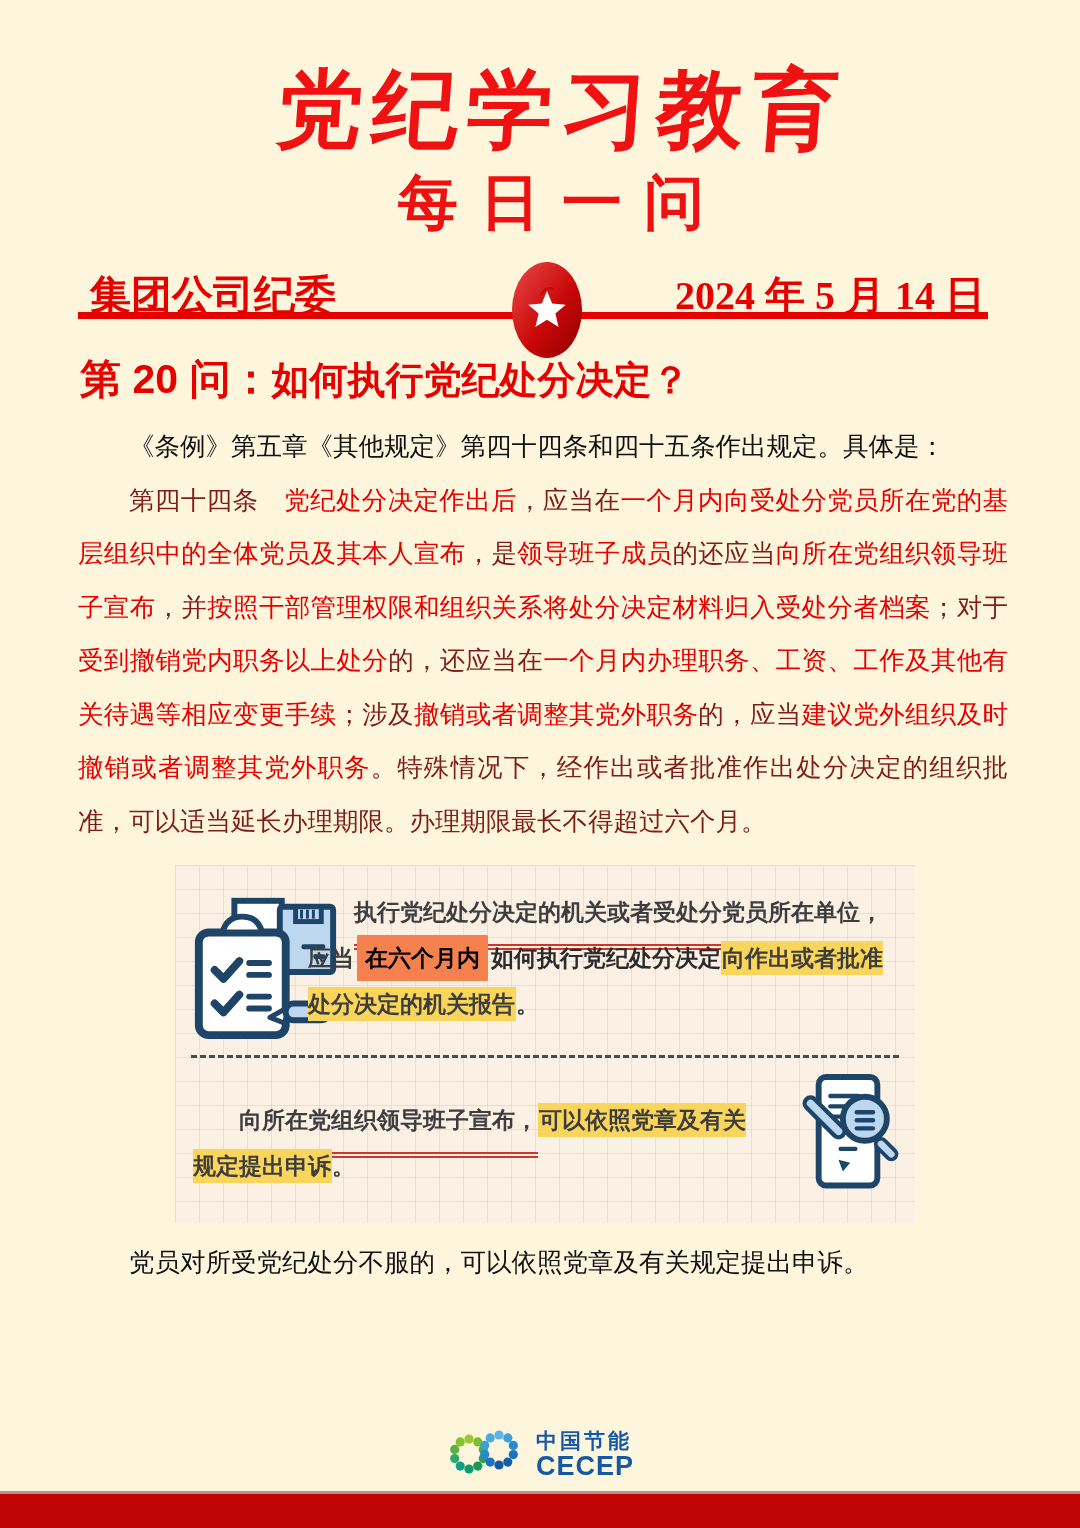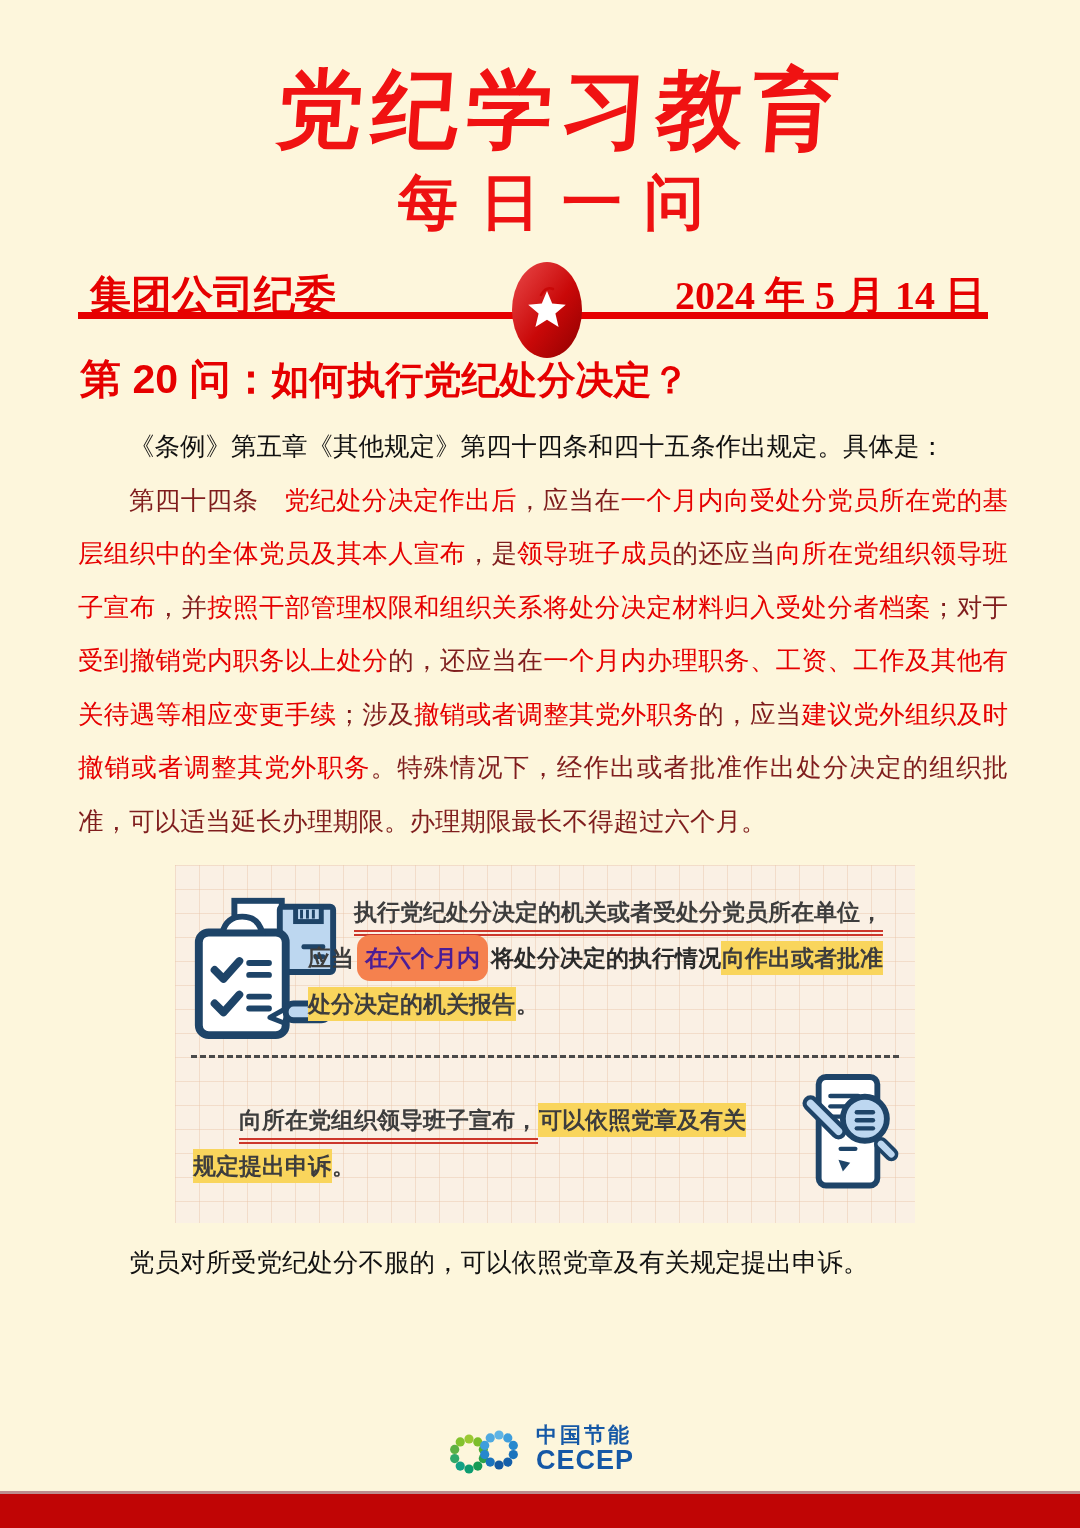--- a/index.html
+++ b/index.html
@@ -35,30 +35,30 @@
                      linear-gradient(90deg,rgba(233,196,170,.45) 1px,transparent 1px);
     background-size:24px 24px;}
   .panel p{font-size:23px;line-height:46px;font-weight:600;color:#3D3D3D;text-indent:2em;margin:0;}
   .blk1-text{position:absolute;left:133px;right:14px;top:24px;}
   .blk2-text{position:absolute;left:18px;right:158px;top:232px;}
   .icon-clipboard{position:absolute;left:10px;top:22px;width:158px;height:158px;}
   .icon-magnifier{position:absolute;right:12px;top:208px;width:110px;height:118px;}
   .dashed-divider{position:absolute;left:16px;right:16px;top:190px;border-top:3px dashed #4A4A4A;}
   .s-dark{color:#3D3D3D;font-weight:600;}
   .s-darkbold{color:#2B2B2B;font-weight:800;}
-  .s-chip{background:#F5814E;color:#4c1d95;font-weight:800;padding:10px 8px;border-radius:13px;margin:0 3px;}
+  .s-chip{background:#F5814E;color:#000000;font-weight:800;padding:10px 8px;border-radius:1px;margin:0 3px;}
   .s-hl{background:#F9D55C;color:#3D3D3D;font-weight:700;padding:4px 1px;}
-  .s-udbl{border-bottom:6px double #CC372B;padding-bottom:5px;}
+  .s-udbl{border-bottom:6px double #CC372B;padding-bottom:19px;}
 
   
   .closing{position:absolute;left:78px;top:1236px;width:930px;}
   .closing p{font-family:"Liberation Serif","DejaVu Serif",serif;font-size:25.5px;line-height:53.5px;color:#111;text-align:justify;text-indent:2em;margin:0;}
 
   
-  .logo{position:absolute;left:0;right:0;top:1424px;display:flex;justify-content:center;align-items:flex-start;gap:8px;}
+  .logo{position:absolute;left:0;right:0;top:1424px;display:flex;justify-content:center;align-items:flex-end;gap:8px;}
   .logo-dots{width:82px;height:56px;}
   .logo-texts{display:flex;flex-direction:column;line-height:1.05;}
   .logo-cn{font-size:21px;font-weight:800;color:#1558A6;letter-spacing:3px;}
   .logo-en{font-size:27px;font-weight:800;color:#1558A6;letter-spacing:1px;}
   .bottom-bar{position:absolute;left:0;bottom:0;width:100%;height:34px;background:#C00505;border-top:3px solid #BD8E8E;}
 </style>
 </head>
 <body>
 
 <div id="page">
@@ -112,21 +112,21 @@
         <rect x="62" y="74" width="26" height="6" rx="3" fill="#1E4468"></rect>
         <rect x="62" y="86" width="26" height="6" rx="3" fill="#1E4468"></rect>
         <path d="M30 118 l9 9 l16 -18" fill="none" stroke="#1E4468" stroke-width="8" stroke-linecap="round" stroke-linejoin="round"></path>
         <rect x="62" y="108" width="26" height="6" rx="3" fill="#1E4468"></rect>
         <rect x="62" y="120" width="26" height="6" rx="3" fill="#1E4468"></rect>
         <path d="M86 132 l18 -10 l-3 16 Z" fill="#FFFFFF" stroke="#1E4468" stroke-width="5" stroke-linejoin="round"></path>
         <rect x="102" y="118" width="44" height="17" rx="8" fill="#BDD7F0" stroke="#1E4468" stroke-width="6"></rect>
         <path d="M130 118 q6 -10 16 -4" fill="none" stroke="#1E4468" stroke-width="6" stroke-linecap="round"></path>
       </svg>
     </div>
-    <p class="blk1-text"><span class="s-dark s-udbl">执行党纪处分决定的机关或者受处分党员所在单位，</span><span class="s-dark">应当</span><span class="s-chip">在六个月内</span><span class="s-darkbold">将处分决定的执行情况</span><span class="s-hl">向作出或者批准处分决定的机关报告</span><span class="s-dark">。</span></p>
+    <p class="blk1-text"><span class="s-dark s-udbl">执行党纪处分决定的机关或者受处分党员所在单位，</span><span class="s-dark">应当</span><span class="s-chip">在六个月内</span><span class="s-darkbold">如何执行党纪处分决定</span><span class="s-hl">向作出或者批准处分决定的机关报告</span><span class="s-dark">。</span></p>
     <div class="dashed-divider"></div>
     <p class="blk2-text"><span class="s-dark s-udbl">向所在党组织领导班子宣布，</span><span class="s-hl">可以依照党章及有关规定提出申诉</span><span class="s-dark">。</span></p>
     <div class="icon-magnifier">
       <svg viewBox="0 0 150 160" width="110" height="118">
         <rect x="35" y="5" width="80" height="148" rx="10" fill="#FFFFFF" stroke="#1E4468" stroke-width="8"></rect>
         <rect x="48" y="28" width="44" height="6" rx="3" fill="#1E4468"></rect>
         <rect x="48" y="42" width="44" height="6" rx="3" fill="#1E4468"></rect>
         <rect x="48" y="56" width="30" height="6" rx="3" fill="#1E4468"></rect>
         <rect x="56" y="70" width="22" height="6" rx="3" fill="#1E4468"></rect>
         <rect x="62" y="100" width="26" height="6" rx="3" fill="#1E4468"></rect>

